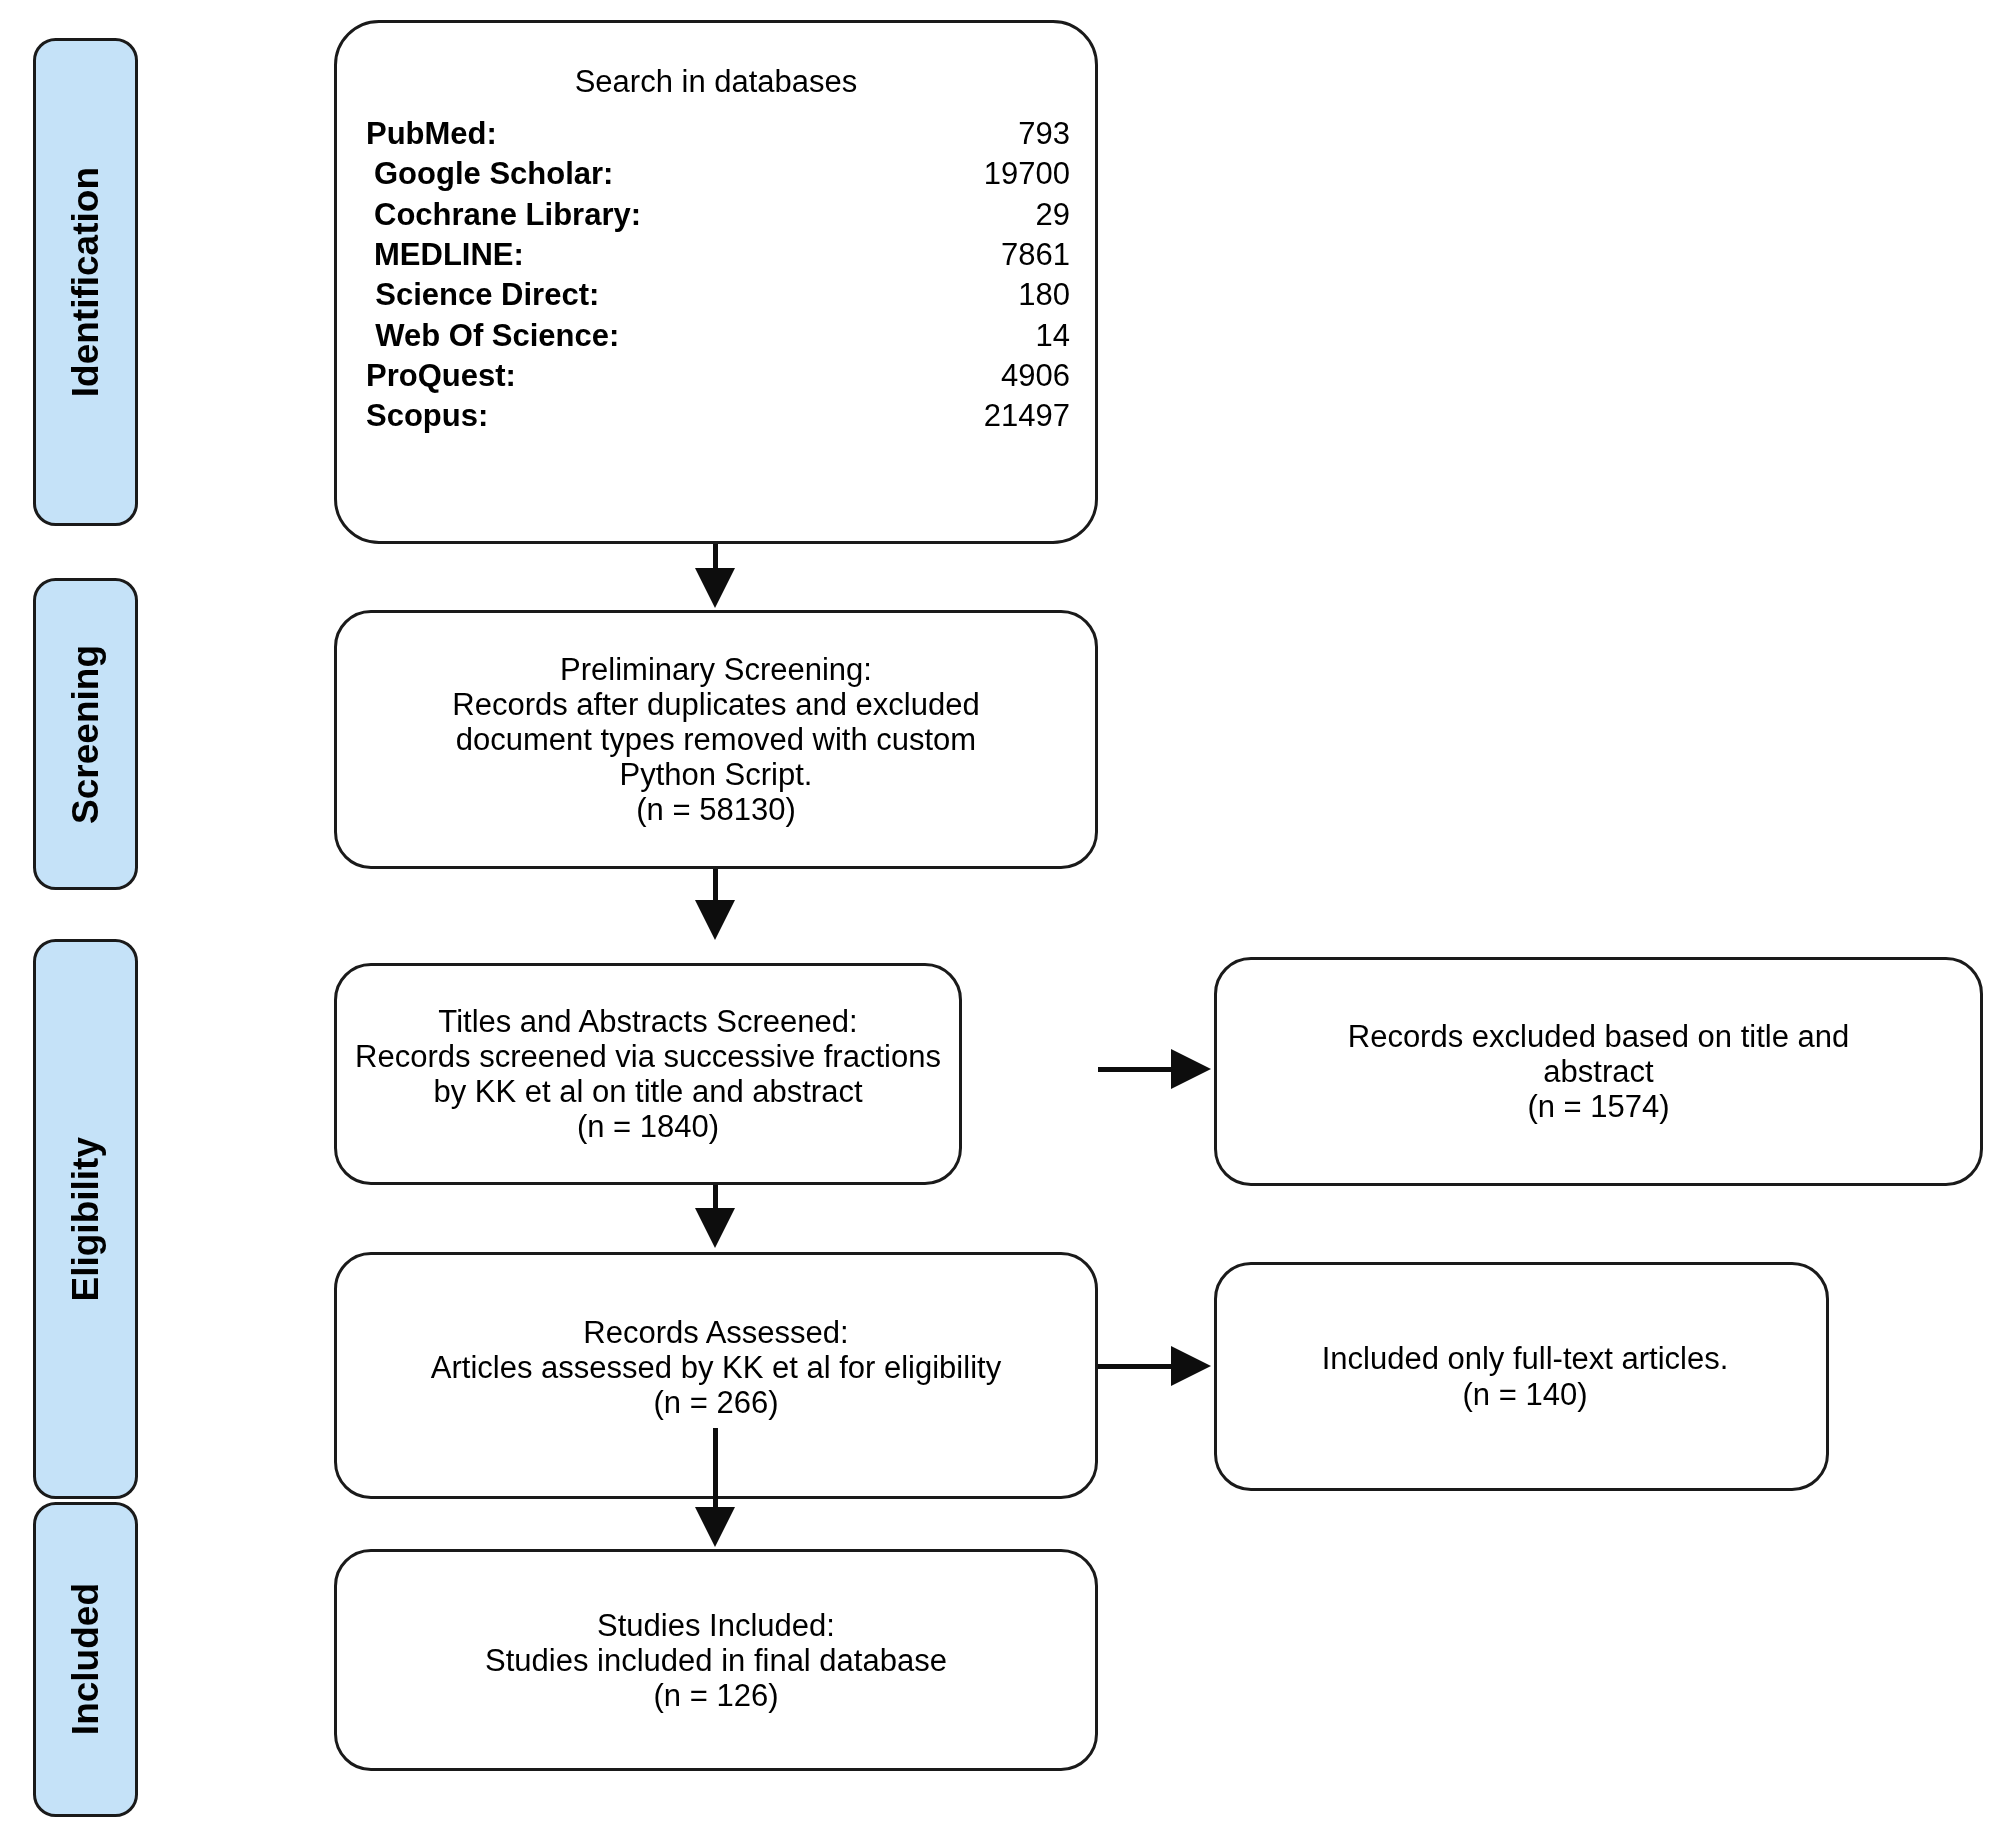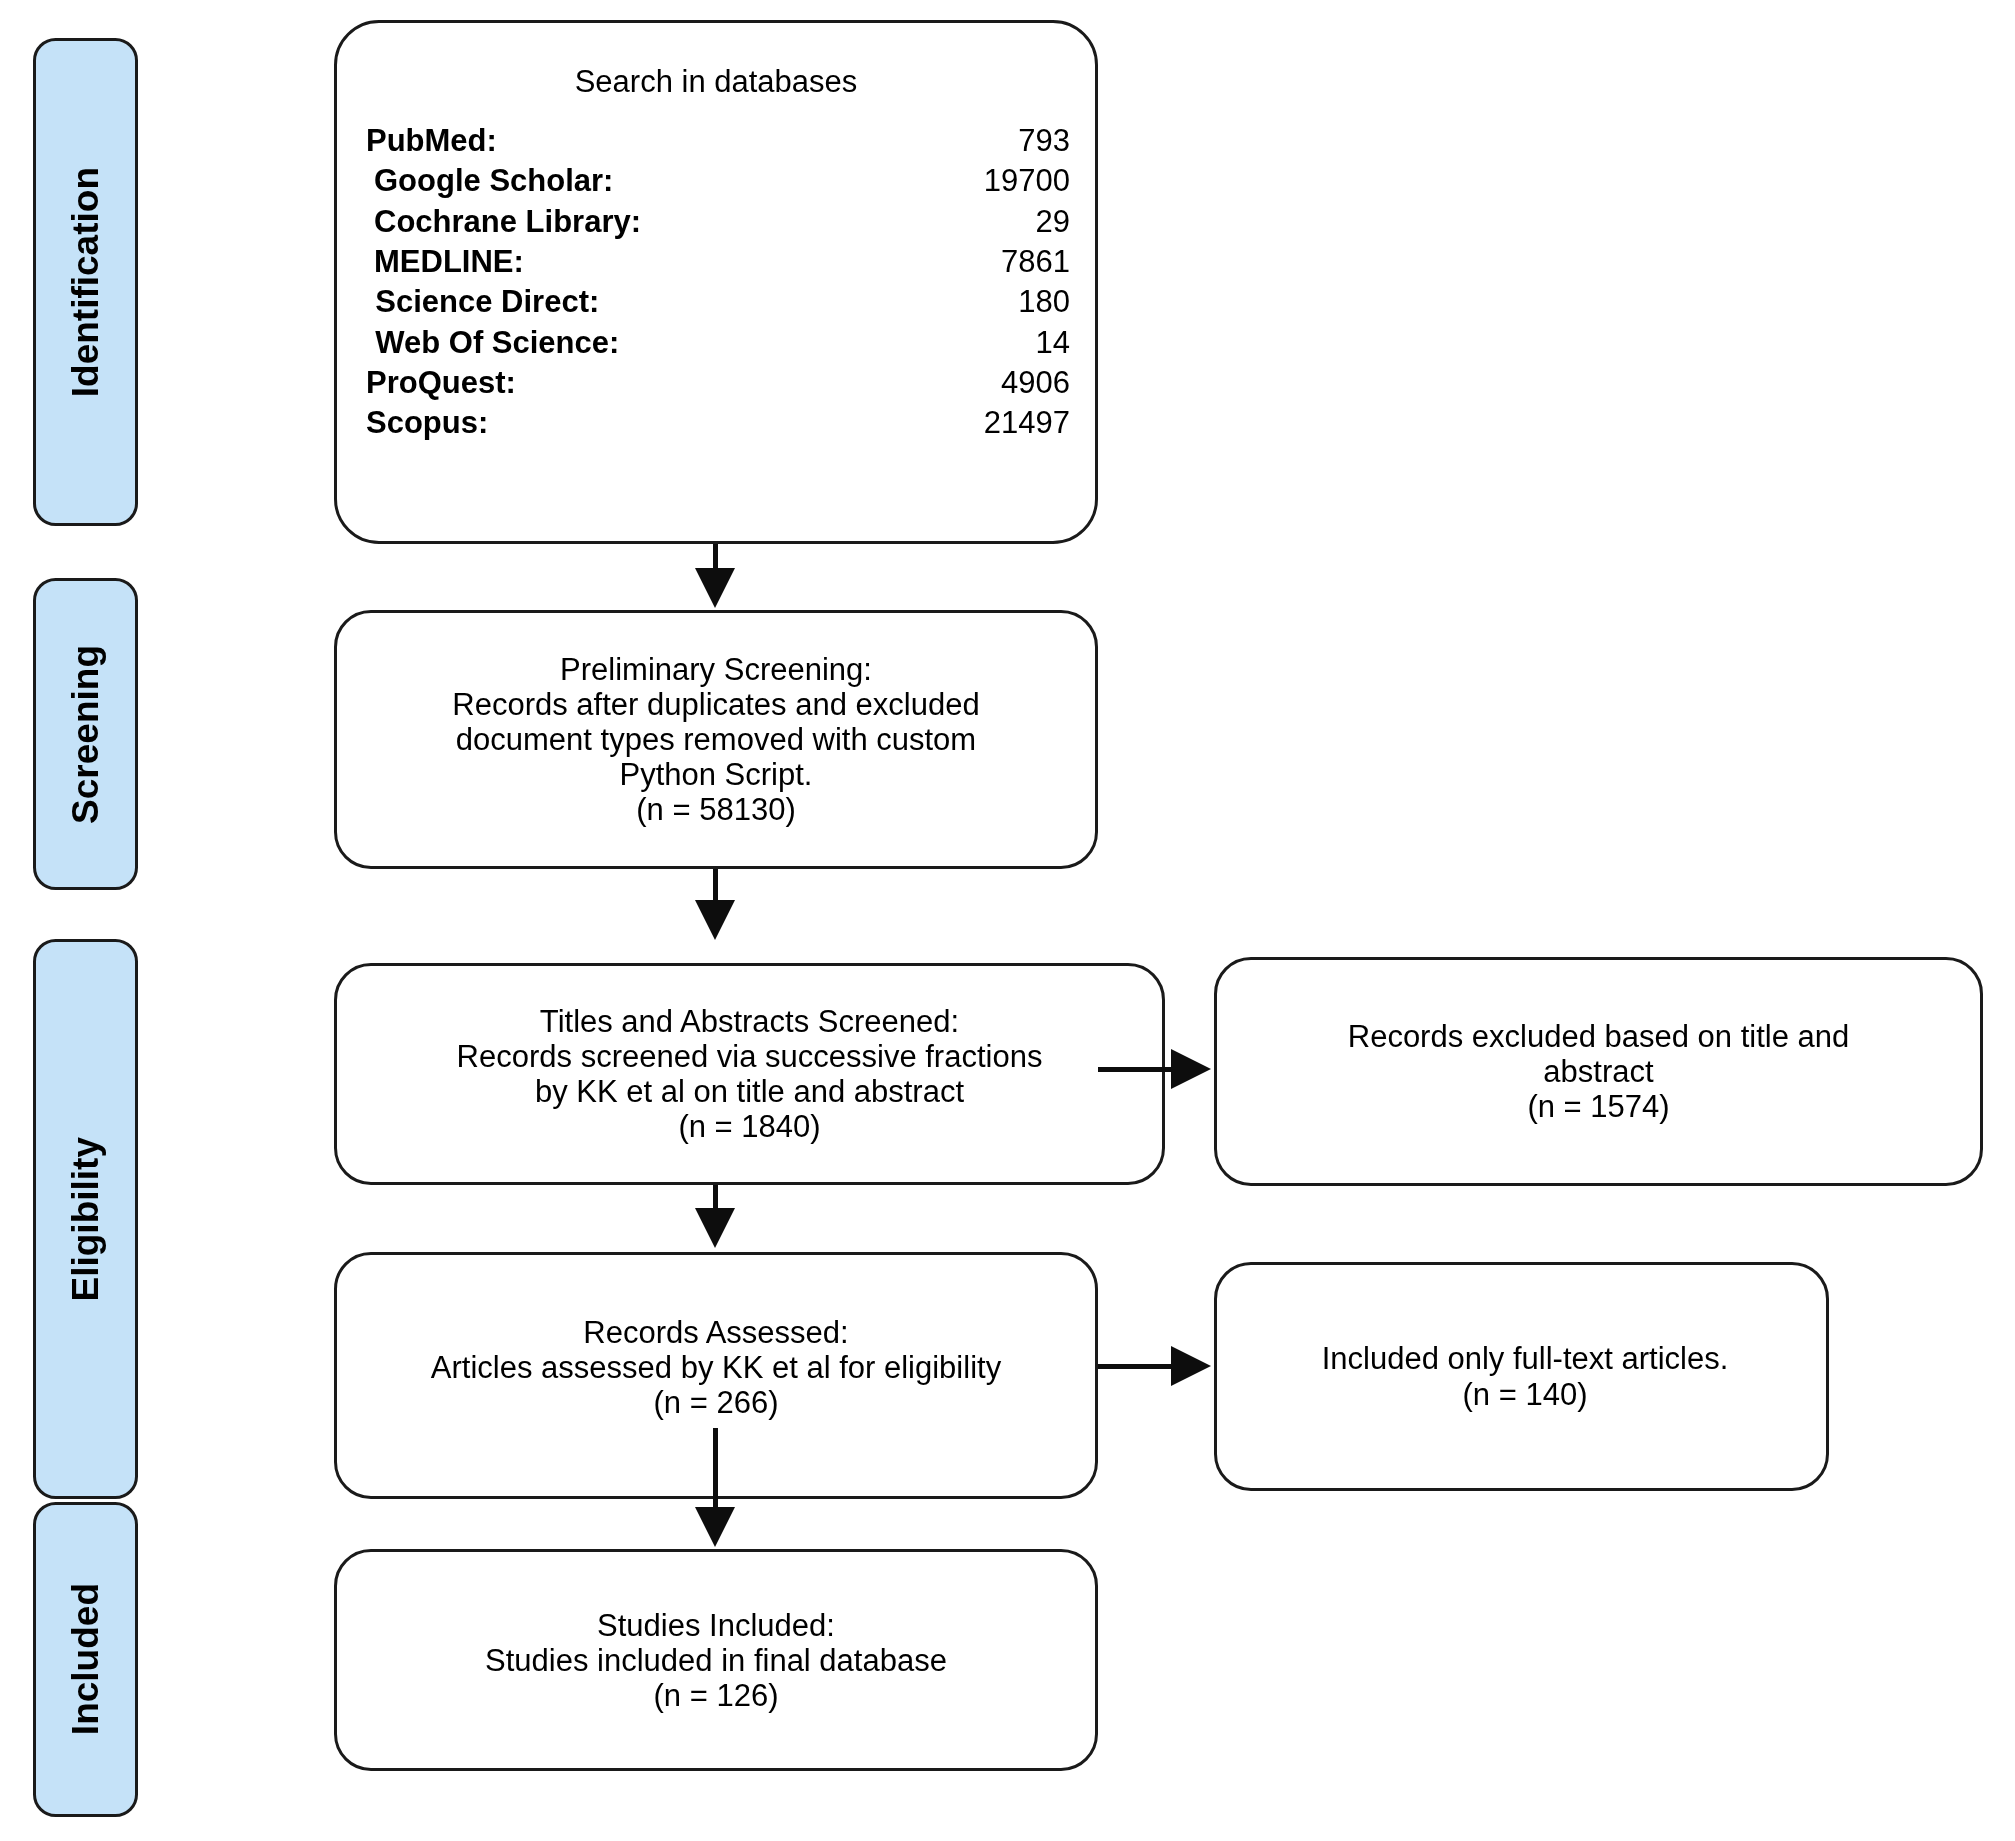--- a/index.html
+++ b/index.html
@@ -64,21 +64,21 @@
     color: #000000;
     width: 100%;
   }
   .box-text .line { display: block; }
 
   
   .db-table {
     width: 100%;
     padding: 0 25px 0 29px;
     box-sizing: border-box;
-    margin-top: 22px;
+    margin-top: 15px;
   }
   .db-row {
     display: flex;
     justify-content: space-between;
     align-items: baseline;
     font-size: 31px;
     line-height: 1.30;
     color: #000000;
   }
   .db-name {
@@ -194,21 +194,21 @@
       <span class="line">Records after duplicates and excluded</span>
       <span class="line">document types removed with custom</span>
       <span class="line">Python Script.</span>
       <span class="line">(n = 58130)</span>
     </div>
   </div>
 
   <div class="v-line" style="left:713px; top:869px; width:4.6px; height:34px;"></div>
   <div class="arrow-down" style="left:695px; top:900px;"></div>
 
-  <div class="flow-box center-v" style="left:334px; top:963px; width:831px; height:222px;">
+  <div class="flow-box center-v" style="left:334px; top:963px; width:628px; height:222px;">
     <div class="box-text">
       <span class="line">Titles and Abstracts Screened:</span>
       <span class="line">Records screened via successive fractions</span>
       <span class="line">by KK et al on title and abstract</span>
       <span class="line">(n = 1840)</span>
     </div>
   </div>
 
   <div class="h-line" style="left:1098px; top:1067px; width:76px; height:4.6px;"></div>
   <div class="arrow-right" style="left:1171px; top:1049px;"></div>

